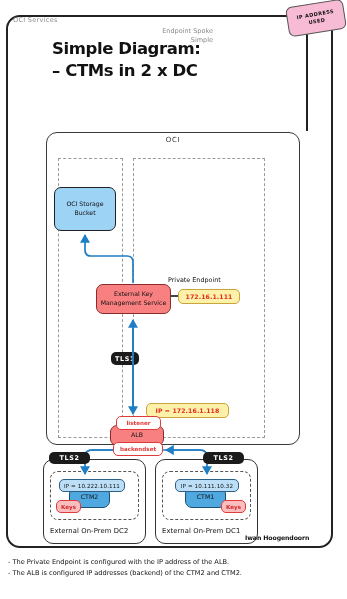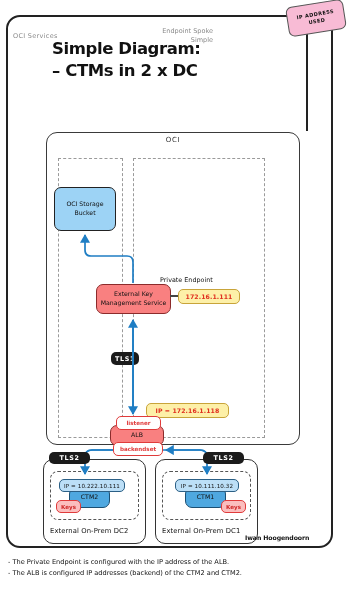--- a/index.html
+++ b/index.html
@@ -47,21 +47,21 @@
     position:absolute;left:0;top:3px;width:100%;text-align:center;
     font-size:7px;color:#333;letter-spacing:.6px;
   }
 
   
   #oci-services-box{
     position:absolute;left:11px;top:25px;width:65px;height:280px;
     border:1.3px dashed #9a9a9a;box-sizing:border-box;
   }
   #oci-services-label{
-    position:absolute;left:13px;top:32px;font-size:6.5px;color:#8a8a8a;letter-spacing:.3px;
+    position:absolute;left:13px;top:16px;font-size:6.5px;color:#8a8a8a;letter-spacing:.3px;
   }
   #private-spoke-box{
     position:absolute;left:86px;top:25px;width:132px;height:280px;
     border:1.3px dashed #9a9a9a;box-sizing:border-box;
   }
   #private-spoke-label{
     position:absolute;left:86px;top:27px;width:130px;text-align:right;
     font-size:6.5px;color:#8a8a8a;line-height:1.45;padding-right:3px;box-sizing:border-box;
   }
 
@@ -92,21 +92,21 @@
   }
   .tls-chip{
     background:#1b1b1b;border-radius:5px;color:#fff;
     font-size:6.4px;font-weight:700;letter-spacing:.6px;
   }
 
   
   #oci-storage-bucket{left:54px;top:187px;width:62px;height:44px;}
   #ekms-node{left:96px;top:284px;width:75px;height:30px;}
   #private-endpoint-label{
-    position:absolute;left:160px;top:276px;font-size:6.4px;color:#111;white-space:nowrap;
+    position:absolute;left:168px;top:276px;font-size:6.4px;color:#111;white-space:nowrap;
   }
   #private-endpoint-ip{
     position:absolute;left:178px;top:289px;width:60px;height:13px;
     display:flex;align-items:center;justify-content:center;
   }
   #pe-connector{position:absolute;left:170px;top:295px;width:10px;height:1.6px;background:#444;}
 
   #tls1-chip{position:absolute;left:111px;top:352px;width:28px;height:13px;
     display:flex;align-items:center;justify-content:center;}
 

